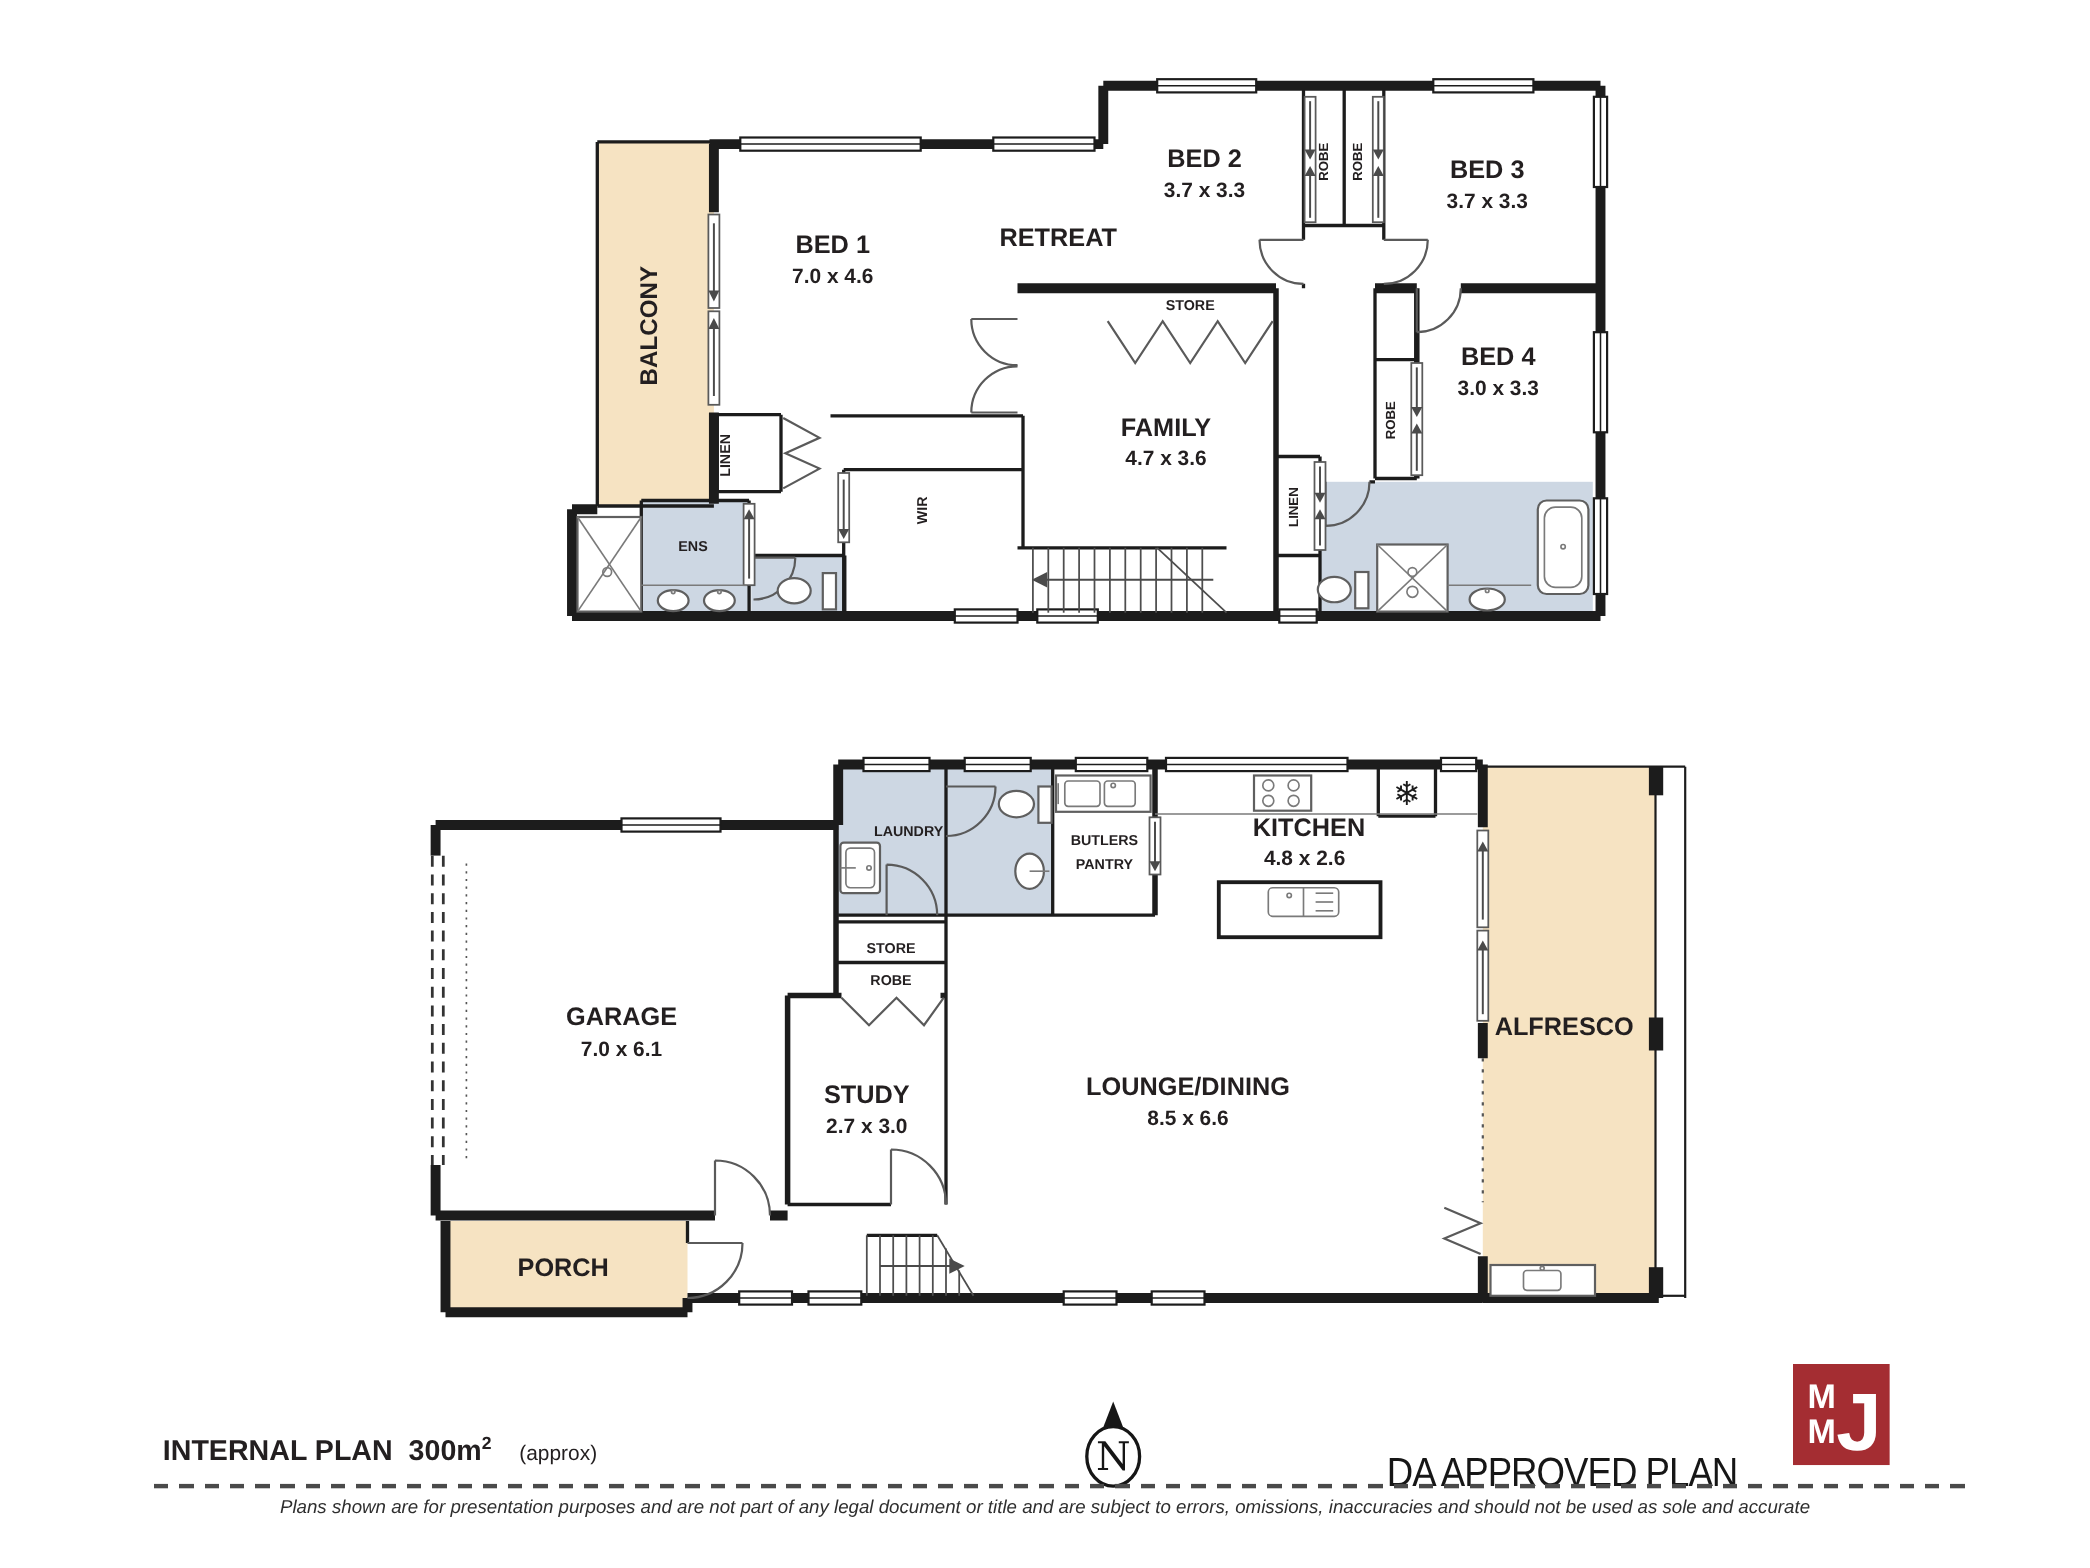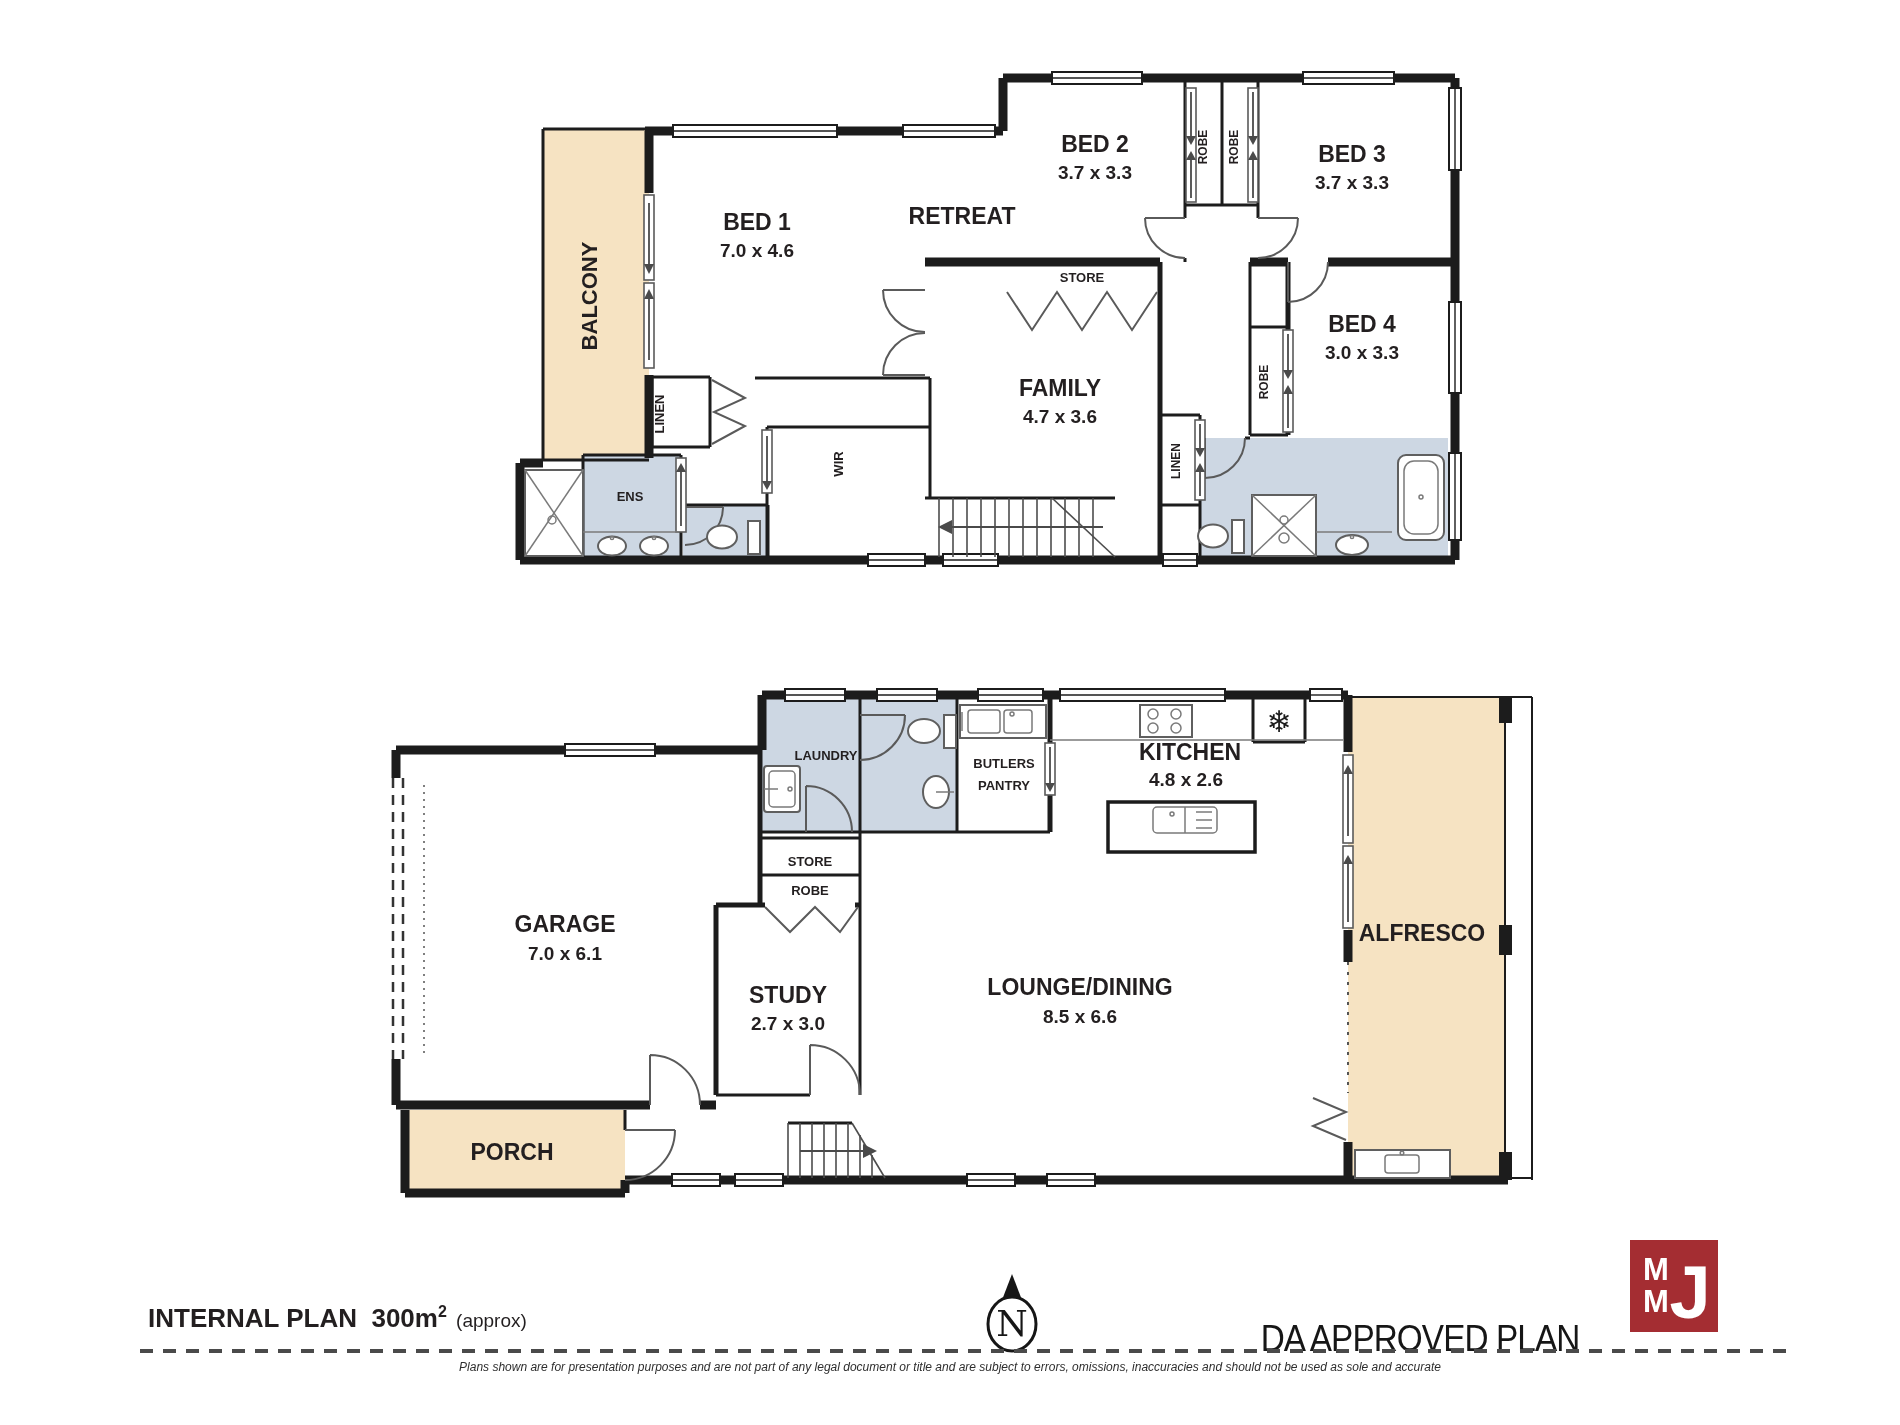--- a/index.html
+++ b/index.html
@@ -20,27 +20,27 @@
   .fixthin{stroke:#7a7a7a;stroke-width:1.5;fill:none;}
   .tread{stroke:#4d4d4d;stroke-width:1.6;}
   .r{font:700 23px "Liberation Sans",sans-serif;fill:#231F20;text-anchor:middle;}
   .d{font:700 19px "Liberation Sans",sans-serif;fill:#231F20;text-anchor:middle;}
   .s{font:700 13px "Liberation Sans",sans-serif;fill:#231F20;text-anchor:middle;}
   .s2{font:700 12px "Liberation Sans",sans-serif;fill:#231F20;text-anchor:middle;}
   .balc{font:700 22px "Liberation Sans",sans-serif;fill:#231F20;text-anchor:middle;}
   .footer-address{position:absolute;left:148px;top:1268px;font-size:27px;font-weight:700;letter-spacing:.5px;}
   .footer-internal{position:absolute;left:148px;top:1303px;font-size:26px;font-weight:700;}
   .footer-internal sup{font-size:16px;}
-  .footer-internal .approx{font-size:19px;font-weight:400;margin-left:2px;}
+  .footer-internal .approx{font-size:19px;font-weight:400;margin-left:18px;}
   .da-stamp{position:absolute;left:1200px;top:1318px;width:440px;text-align:center;
             font-size:37px;font-weight:400;color:#161616;transform:scaleX(.9);letter-spacing:-1px;}
   .dash-sep{position:absolute;left:140px;top:1349px;width:1652px;height:4px;
             background:repeating-linear-gradient(90deg,#4a4a4a 0 13px,transparent 13px 23px);}
   .disc{position:absolute;left:0;right:0;text-align:center;font-style:italic;
-        font-size:12px;color:#2e2e2e;}
+        font-size:17px;color:#2e2e2e;}
   .disc1{top:1360px;} .disc2{top:1384px;}
   .logo-svg{left:1630px;top:1240px;}
   .north-svg{left:975px;top:1272px;}
 </style>
 </head>
 <body>
 
 <div class="page">
 
 <svg width="1900" height="1240" viewBox="0 0 1900 1240">

